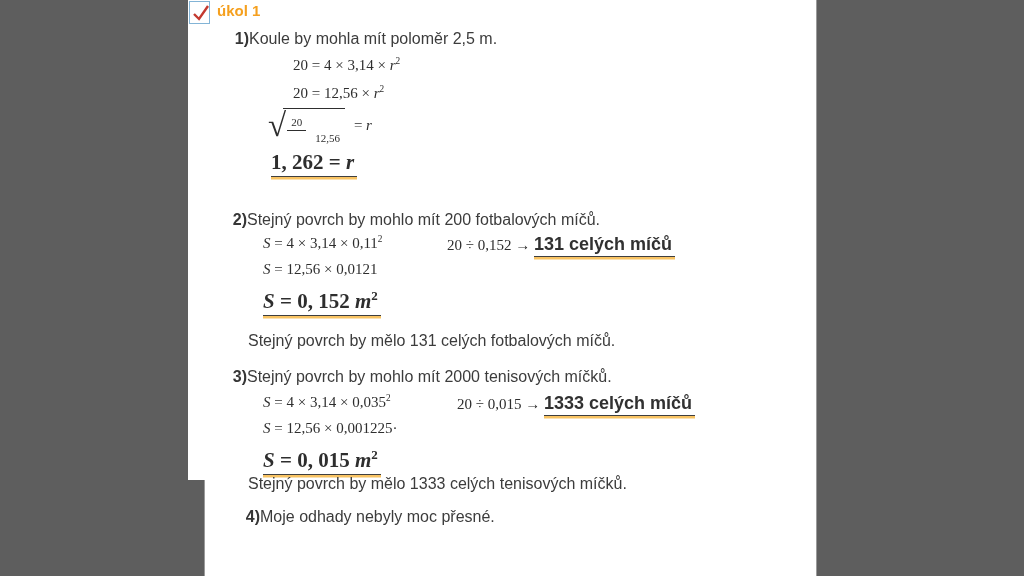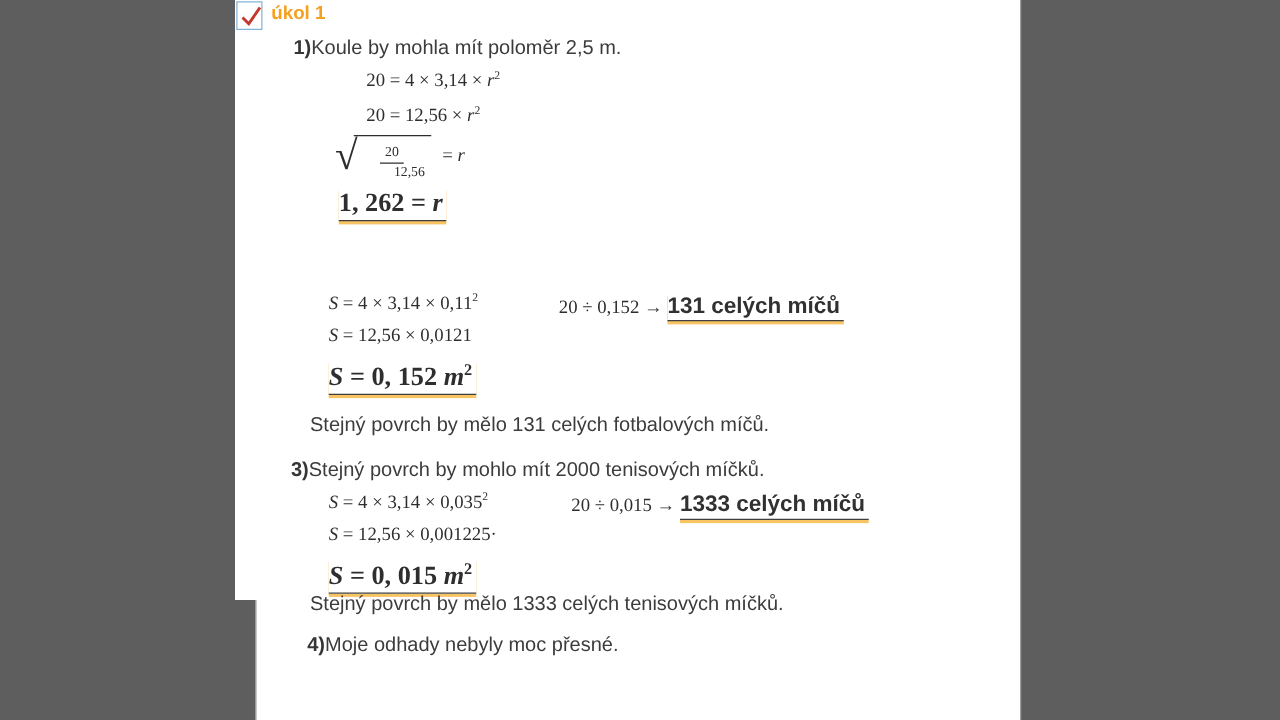--- a/index.html
+++ b/index.html
@@ -49,21 +49,21 @@
   .side-result { font-family:"Liberation Sans", sans-serif; font-size:18px; font-weight:bold; color:#313131; }
 
   
   .sqrt-row { display:flex; align-items:center; }
   .radical { font-family:"Liberation Serif", serif; font-size:33px; line-height:33px; font-weight:400; color:#2e2e2e; }
   .radicand {
     border-top:1.4px solid #2e2e2e;
     margin-left:-3px; margin-top:2px;
     padding:3px 5px 0 4px;
   }
-  .frac { display:inline-flex; flex-direction:column; align-items:center;
+  .frac { display:inline-flex; flex-direction:column; align-items:flex-start;
           font-family:"Liberation Serif", serif; font-size:11px; line-height:1.15; color:#2e2e2e; }
   .fnum { border-bottom:1px solid #2e2e2e; padding:0 4px 1px; }
   .fden { padding-top:1px;margin-left:28px; }
   .sqrt-rhs { margin-left:9px; font-size:15px; }
 </style>
 </head>
 <body>
 
 <div class="pane pane-left"></div>
 <div class="pane pane-right"></div>
@@ -99,20 +99,23 @@
       </span>
     </span>
     <span class="math sqrt-rhs"><span>= </span><span class="mvar">r</span></span>
   </div>
 
   <div class="abs math result" style="left:83px; top:150px;">
     <span class="ul"><span>1, 262 = </span><span class="mvar">r</span></span>
   </div>
 
 
+  <div class="abs row" style="left:34px; top:211px;">
+    <span class="item-num">2)</span><span>Stejný povrch by mohlo mít 200 fotbalových míčů.</span>
+  </div>
 
   <div class="abs math" style="left:75px; top:234px;">
     <span class="mvar">S</span><span> = 4 × 3,14 × 0,11</span><sup>2</sup>
   </div>
   <div class="abs math" style="left:259px; top:234px;">
     <span>20 ÷ 0,152 → </span><span class="side-result ul">131 celých míčů</span>
   </div>
 
   <div class="abs math" style="left:75px; top:261px;">
     <span class="mvar">S</span><span> = 12,56 × 0,0121</span>

